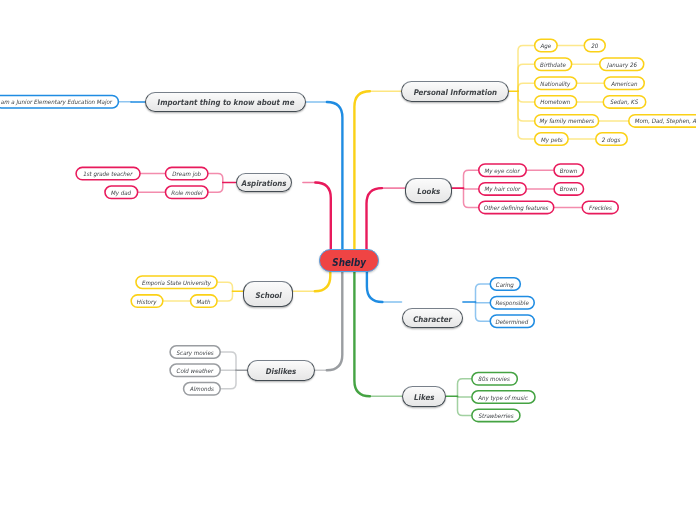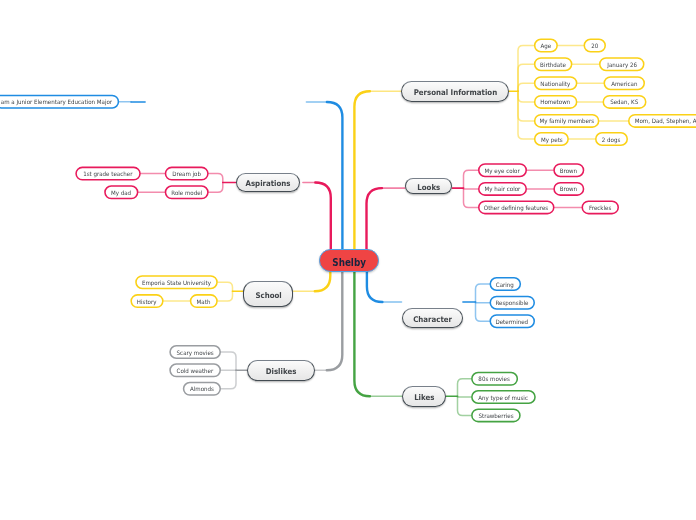--- a/index.html
+++ b/index.html
@@ -1,19 +1,19 @@
 <!DOCTYPE html>
 <html><head>
 <meta charset="utf-8">
 <title>Mind Map</title>
 <style>
   html,body{margin:0;padding:0;}
   body{width:696px;height:520px;background:#ffffff;
        font-family:"DejaVu Sans",sans-serif;overflow:hidden;position:relative;}
-  #map{position:absolute;left:0;top:0;width:696px;height:520px;overflow:hidden;}
+  #map{position:absolute;left:0;top:0;width:696px;height:520px;overflow:hidden;font-style:italic;}
   svg#edges{position:absolute;left:0;top:0;width:696px;height:520px;pointer-events:none;}
   .node{position:absolute;box-sizing:border-box;display:flex;align-items:center;
         justify-content:center;white-space:nowrap;}
   .node span{display:inline-block;transform-origin:center;}
   .root{background:#ef4444;border:1.65px solid #4da3e8;border-radius:12px;
         color:#17243f;font-weight:bold;font-size:10px;
         box-shadow:0 1px 2px rgba(0,0,0,.20);}
   .root span{transform:scaleX(.88) translateY(2px);}
   .main{background:linear-gradient(#fbfbfb,#e6e6e6);border:1.3px solid #434b52;
         border-top-color:#78808a;border-radius:11px;color:#3f4347;
@@ -119,30 +119,33 @@
       <path d="M 236 370.25 L 236 357 Q 236 352 231 352 L 221 352" fill="none" stroke="#9a9da1" stroke-width="1.5" stroke-linecap="round" opacity="0.5"></path>
       <rect x="170.07500000000002" y="345.775" width="50.150000000000006" height="12.45" rx="6.225" ry="6.225" fill="#ffffff" stroke="#9a9da1" stroke-width="1.55"></rect>
       <path d="M 236 370.3 L 221 370.3" fill="none" stroke="#9a9da1" stroke-width="1.5" stroke-linecap="round" opacity="0.5"></path>
       <rect x="170.07500000000002" y="364.075" width="50.150000000000006" height="12.45" rx="6.225" ry="6.225" fill="#ffffff" stroke="#9a9da1" stroke-width="1.55"></rect>
       <path d="M 236 370.25 L 236 383.8 Q 236 388.8 231 388.8 L 221 388.8" fill="none" stroke="#9a9da1" stroke-width="1.5" stroke-linecap="round" opacity="0.5"></path>
       <rect x="183.57500000000002" y="382.575" width="36.650000000000006" height="12.45" rx="6.225" ry="6.225" fill="#ffffff" stroke="#9a9da1" stroke-width="1.55"></rect>
     </svg>
 <div class="node main" style="left: 401px; top: 81px; width: 108px; height: 20.6px;">
       <span>Personal Information</span>
     </div>
-    <div class="node main" style="left: 405px; top: 178px; width: 47.3px; height: 16px;">
+    <div class="node main" style="left: 405px; top: 178px; width: 47.3px; height: 25px;">
       <span>Looks</span>
     </div>
     <div class="node main" style="left: 401.5px; top: 292px; width: 61.4px; height: 20px; margin-top: 16px;">
       <span>Character</span>
     </div>
     <div class="node main" style="left: 401.7px; top: 385.8px; width: 44.6px; height: 20.8px;">
       <span>Likes</span>
     </div>
-    <div class="node main" style="left: 235.5px; top: 172.6px; width: 64px; height: 19.9px;">
+    <div class="node main" style="left: 145.1px; top: 92.4px; width: 161.3px; height: 19.2px;">
+      <span>Important thing to know about me</span>
+    </div>
+    <div class="node main" style="left: 235.5px; top: 172.6px; width: 56px; height: 19.9px;">
       <span>Aspirations</span>
     </div>
     <div class="node main" style="left: 243.4px; top: 281px; width: 50.1px; height: 26px;">
       <span>School</span>
     </div>
     <div class="node main" style="left: 246.8px; top: 360px; width: 68px; height: 20.5px;">
       <span>Dislikes</span>
     </div>
     <div class="node root" style="left: 318.6px; top: 248.8px; width: 60.6px; height: 23.2px;">
       <span>Shelby</span>

